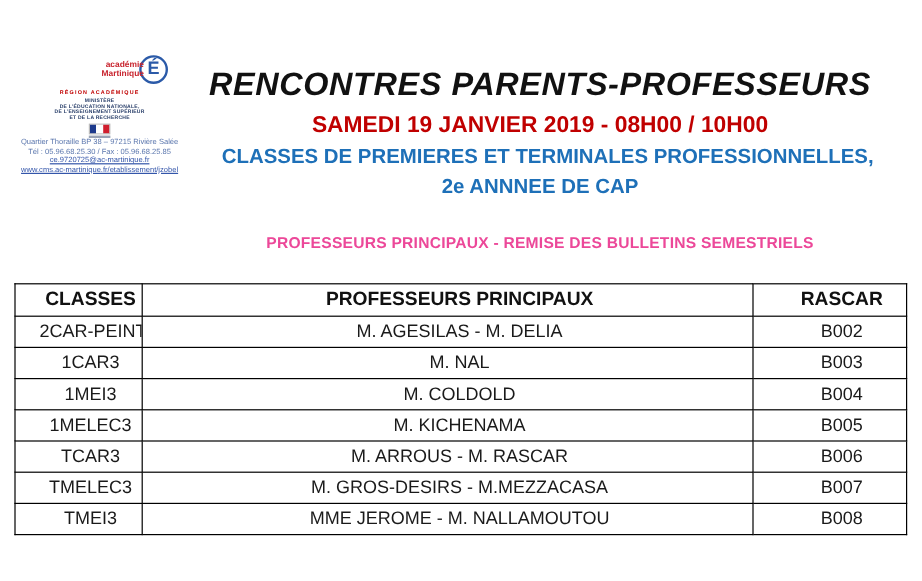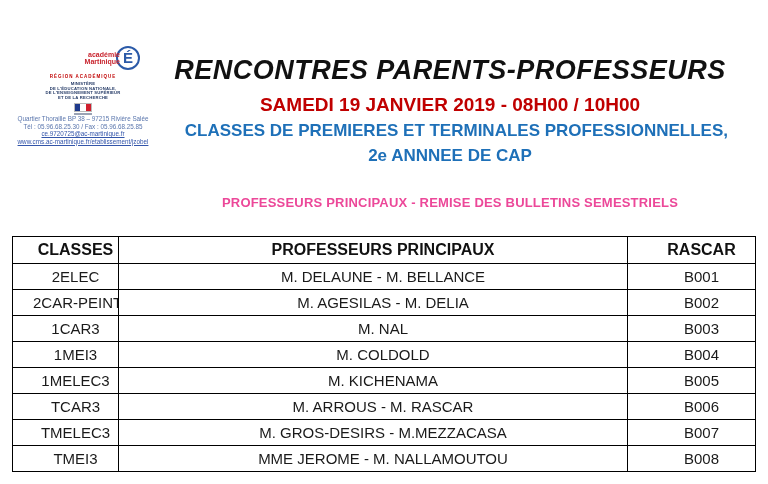--- a/index.html
+++ b/index.html
@@ -91,25 +91,20 @@
 
 <table class="sched-table">
   <thead>
     <tr>
       <th class="col-classe">CLASSES</th>
       <th class="col-prof">PROFESSEURS PRINCIPAUX</th>
       <th class="col-salle">RASCAR</th>
     </tr>
   </thead>
   <tbody id="table-body">
-  <tr>
-    <td>2ELEC</td>
-    <td>M. DELAUNE - M. BELLANCE</td>
-    <td>B001</td>
-  </tr>
 
   <tr>
     <td>2CAR-PEINT</td>
     <td>M. AGESILAS - M. DELIA</td>
     <td>B002</td>
   </tr>
 
   <tr>
     <td>1CAR3</td>
     <td>M. NAL</td>

